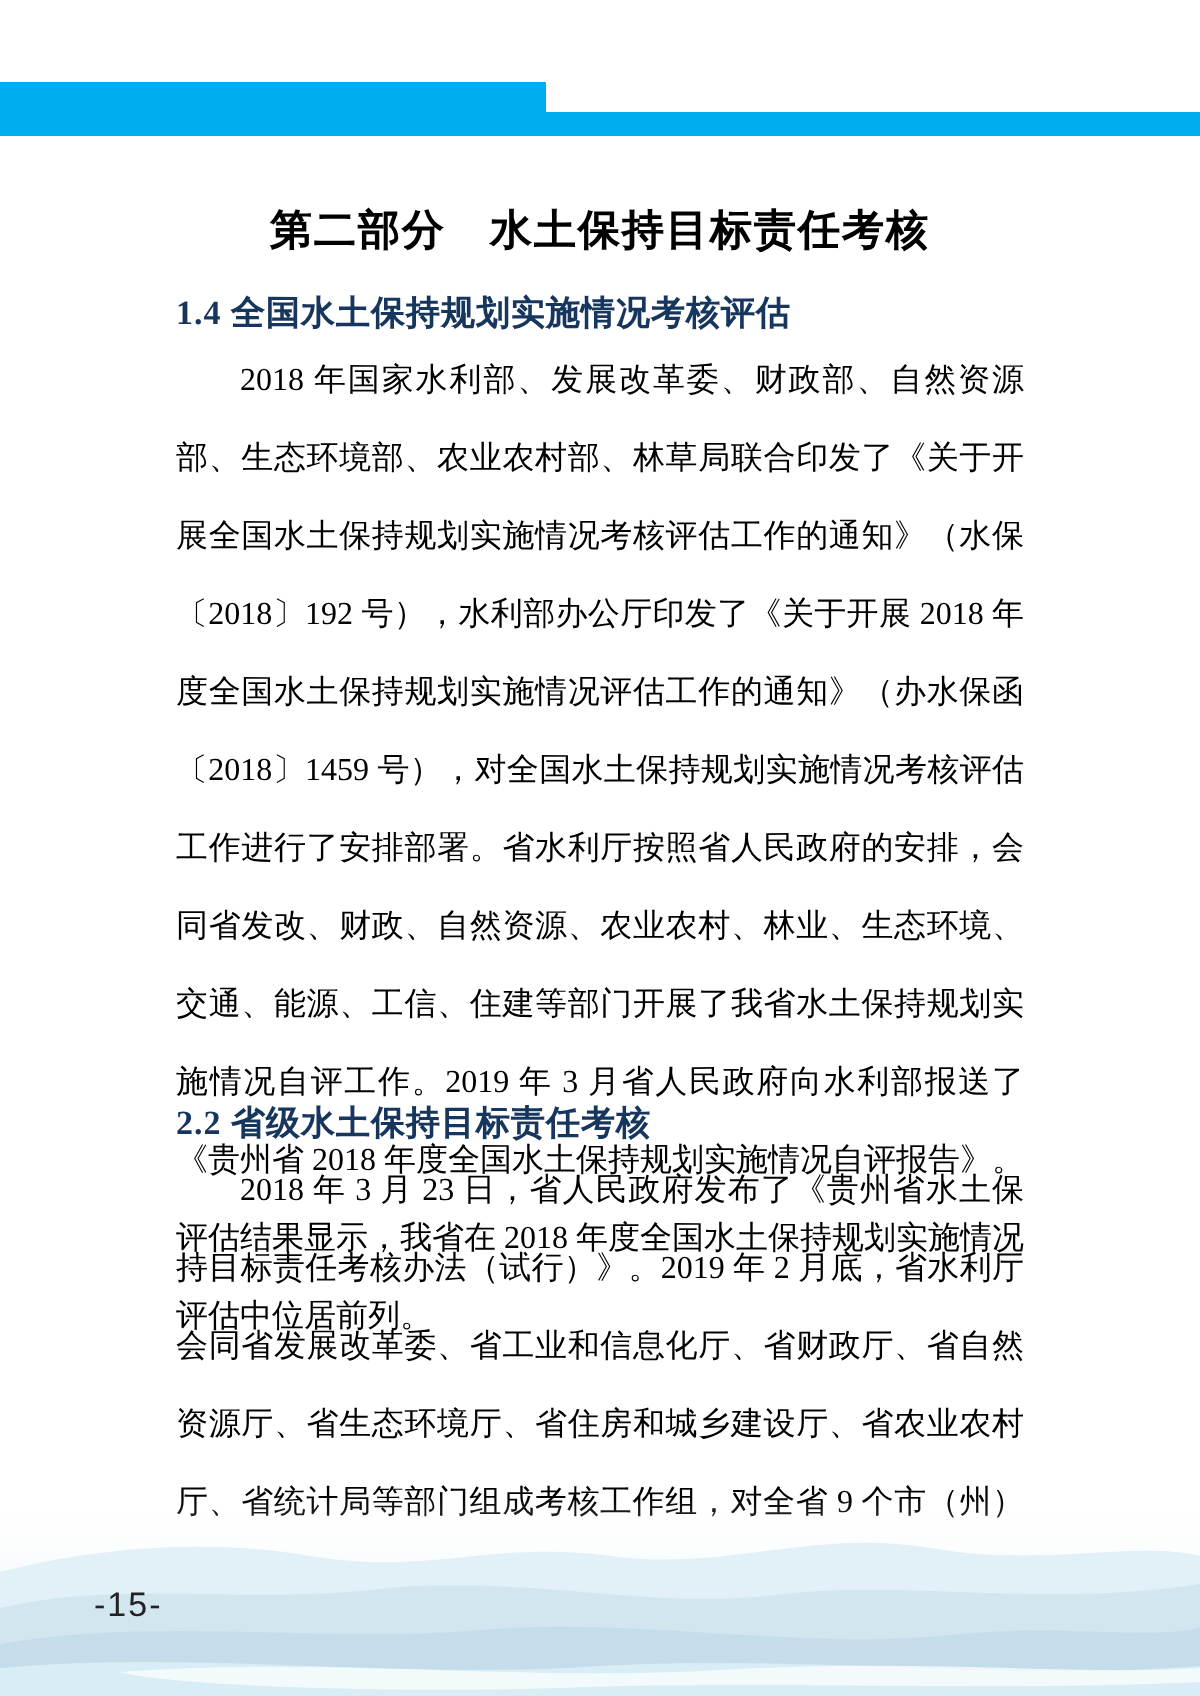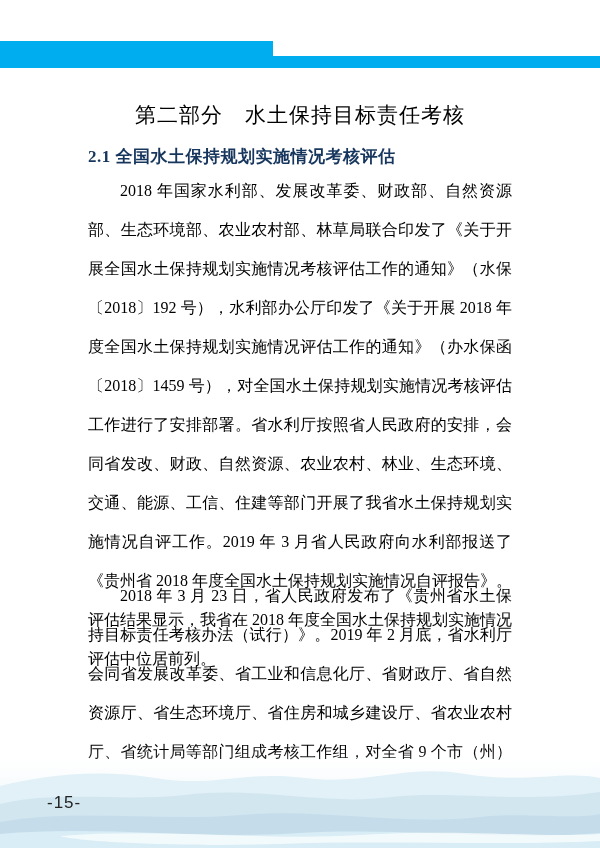--- a/index.html
+++ b/index.html
@@ -18,21 +18,21 @@
   }
   .bar-right{
     position:absolute;left:273px;top:56px;width:327px;height:12px;
     background:#00AEEF;
   }
   
   .doc-title{
     position:absolute;left:0;top:101px;width:600px;
     text-align:center;
     font-family:"Liberation Sans","DejaVu Sans",sans-serif;
-    font-weight:normal;
+    font-weight:bold;
     font-size:21px;
     letter-spacing:1px;
     color:#000;
   }
   
   .content{
     position:absolute;left:88px;top:0;width:424px;height:848px;
   }
   .sec-heading{
     position:absolute;left:0;width:424px;
@@ -77,24 +77,25 @@
 
 <div class="page">
 
   <div class="bar-left"></div>
   <div class="bar-right"></div>
 
   <div class="doc-title">第二部分　水土保持目标责任考核</div>
 
   <div class="content">
 
-    <div class="sec-heading h-21">2.1 全国水土保持规划实施情况考核评估</div>
+    <div class="sec-heading h-21">1.4 全国水土保持规划实施情况考核评估</div>
 
     <p class="body-para p-1">2018 年国家水利部、发展改革委、财政部、自然资源部、生态环境部、农业农村部、林草局联合印发了《关于开展全国水土保持规划实施情况考核评估工作的通知》（水保〔2018〕192 号），水利部办公厅印发了《关于开展 2018 年度全国水土保持规划实施情况评估工作的通知》（办水保函〔2018〕1459 号），对全国水土保持规划实施情况考核评估工作进行了安排部署。省水利厅按照省人民政府的安排，会同省发改、财政、自然资源、农业农村、林业、生态环境、交通、能源、工信、住建等部门开展了我省水土保持规划实施情况自评工作。2019 年 3 月省人民政府向水利部报送了《贵州省 2018 年度全国水土保持规划实施情况自评报告》。评估结果显示，我省在 2018 年度全国水土保持规划实施情况评估中位居前列。</p>
 
+    <div class="sec-heading h-22">2.2 省级水土保持目标责任考核</div>
 
     <p class="body-para p-2">2018 年 3 月 23 日，省人民政府发布了《贵州省水土保持目标责任考核办法（试行）》。2019 年 2 月底，省水利厅会同省发展改革委、省工业和信息化厅、省财政厅、省自然资源厅、省生态环境厅、省住房和城乡建设厅、省农业农村厅、省统计局等部门组成考核工作组，对全省 9 个市（州）人民政府和贵安新区管委会 2018 年度水土保持目标责任落实情况进行了考核，考核结果为</p>
 
   </div>
 
   <div class="landscape">
     <svg viewBox="0 0 600 100" preserveAspectRatio="none" aria-hidden="true">
       <defs>
         <linearGradient id="skyfade" x1="0" y1="0" x2="0" y2="1">
           <stop offset="0" stop-color="#ffffff" stop-opacity="0"></stop>

